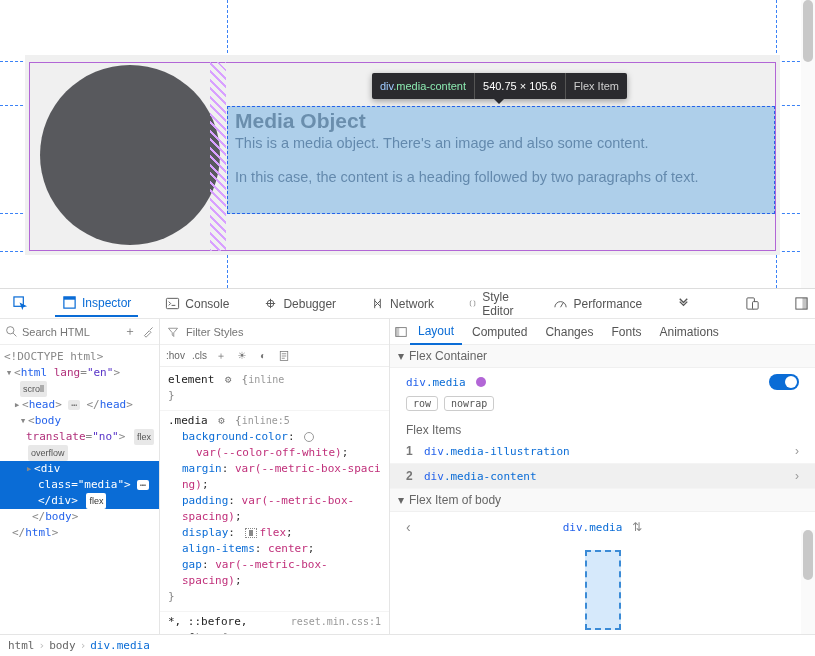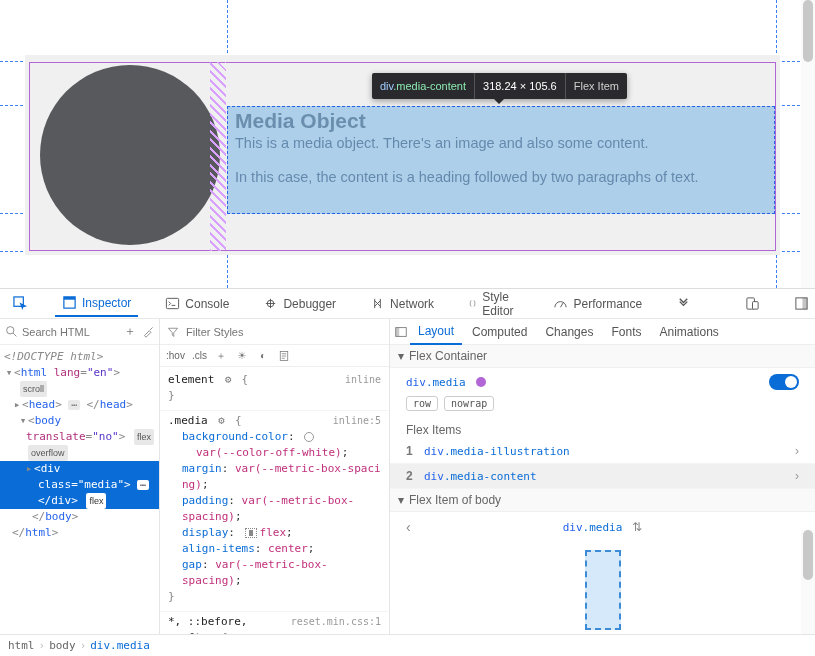--- a/index.html
+++ b/index.html
@@ -32,30 +32,30 @@
 .tb-btn svg{width:15px;height:15px}
 .spacer{flex:1}
 .panels{flex:1;display:flex;min-height:0}
 .dom-panel{width:160px;border-right:1px solid #e5e5e5;display:flex;flex-direction:column}
 .dom-search{height:26px;display:flex;align-items:center;padding:0 4px;border-bottom:1px solid #eee;gap:4px}
 .dom-search input{flex:1;border:none;outline:none;font-size:11px;min-width:0}
 .dom-tree{flex:1;overflow:auto;font-family:Menlo,Consolas,monospace;font-size:11px;line-height:16px;padding:4px 0}
 .dom-line{white-space:nowrap;padding:0 4px}
 .dom-line.sel{background:#0a6cd6;color:#fff}
 .dom-line.sel .tag,.dom-line.sel .attr,.dom-line.sel .val,.dom-line.sel .punc{color:#fff}
-.tag{color:#2563eb}.attr{color:#b02f7a}.val{color:#5632c7}.punc{color:#888}.doctype{color:#888;font-style:italic}
+.tag{color:#2563eb}.attr{color:#b02f7a}.val{color:#5632c7}.punc{color:#888}.doctype{color:#888;}
 .badge{display:inline-block;background:#e8e8e8;color:#555;font-size:9px;padding:0 3px;border-radius:2px;font-family:-apple-system,sans-serif;margin-left:2px}
 .tw{display:inline-block;width:10px;color:#888;text-align:center}
 .styles-panel{width:230px;border-right:1px solid #e5e5e5;display:flex;flex-direction:column}
 .styles-hdr{height:26px;display:flex;align-items:center;padding:0 6px;border-bottom:1px solid #eee;gap:6px}
 .styles-hdr input{flex:1;border:none;outline:none;font-size:11px;min-width:0}
 .styles-sub{height:22px;display:flex;align-items:center;padding:0 6px;border-bottom:1px solid #eee;gap:7px;color:#666;font-size:10px}
 .styles-body{flex:1;overflow:auto;font-family:Menlo,Consolas,monospace;font-size:11px;line-height:16px;padding:3px 0}
 .rule{padding:2px 8px 6px;border-bottom:1px solid #f4f4f4}
-.rule-hdr{display:flex;justify-content:space-between;align-items:flex-start}
+.rule-hdr{display:flex;align-items:flex-start}
 .sel{color:#222}.brace{color:#888}.src{color:#999;font-size:10px}
 .decl{padding-left:14px}
 .prop{color:#0a6cd6}.cval{color:#c02f7a}
 .swatch{display:inline-block;width:10px;height:10px;border:1px solid #999;border-radius:50%;vertical-align:middle;margin:0 3px}
 .flexicon{display:inline-block;width:12px;height:10px;border:1px dotted #888;vertical-align:middle;margin:0 3px;position:relative}
 .flexicon::before{content:'';position:absolute;left:3px;top:1px;bottom:1px;width:2px;background:#888}
 .flexicon::after{content:'';position:absolute;right:3px;top:1px;bottom:1px;width:2px;background:#888}
 .layout-panel{flex:1;display:flex;flex-direction:column}
 .lp-tabs{height:26px;display:flex;align-items:center;padding:0 4px;border-bottom:1px solid #eee;gap:2px}
 .lp-tabs .tb-btn{font-size:12px;padding:0 8px}
@@ -100,21 +100,21 @@
       <p>This is a media object. There's an image and also some content.</p>
       <p>In this case, the content is a heading followed by two paragraphs of text.</p>
     </div>
   </div>
   <div class="media-box"></div>
   <div class="hash-strip"></div>
   <div class="content-hl"></div>
 
   <div class="tooltip">
     <span class="tt-seg"><span class="tt-tag">div</span><span class="tt-class">.media-content</span></span>
-    <span class="tt-seg">318.24 × 105.6</span>
+    <span class="tt-seg">540.75 × 105.6</span>
     <span class="tt-seg">Flex Item</span>
   </div>
 
   <div class="vscroll"></div>
 </div>
 
 <div class="devtools">
   <div class="toolbar">
     <span class="tb-btn">
         <svg viewBox="0 0 16 16">

